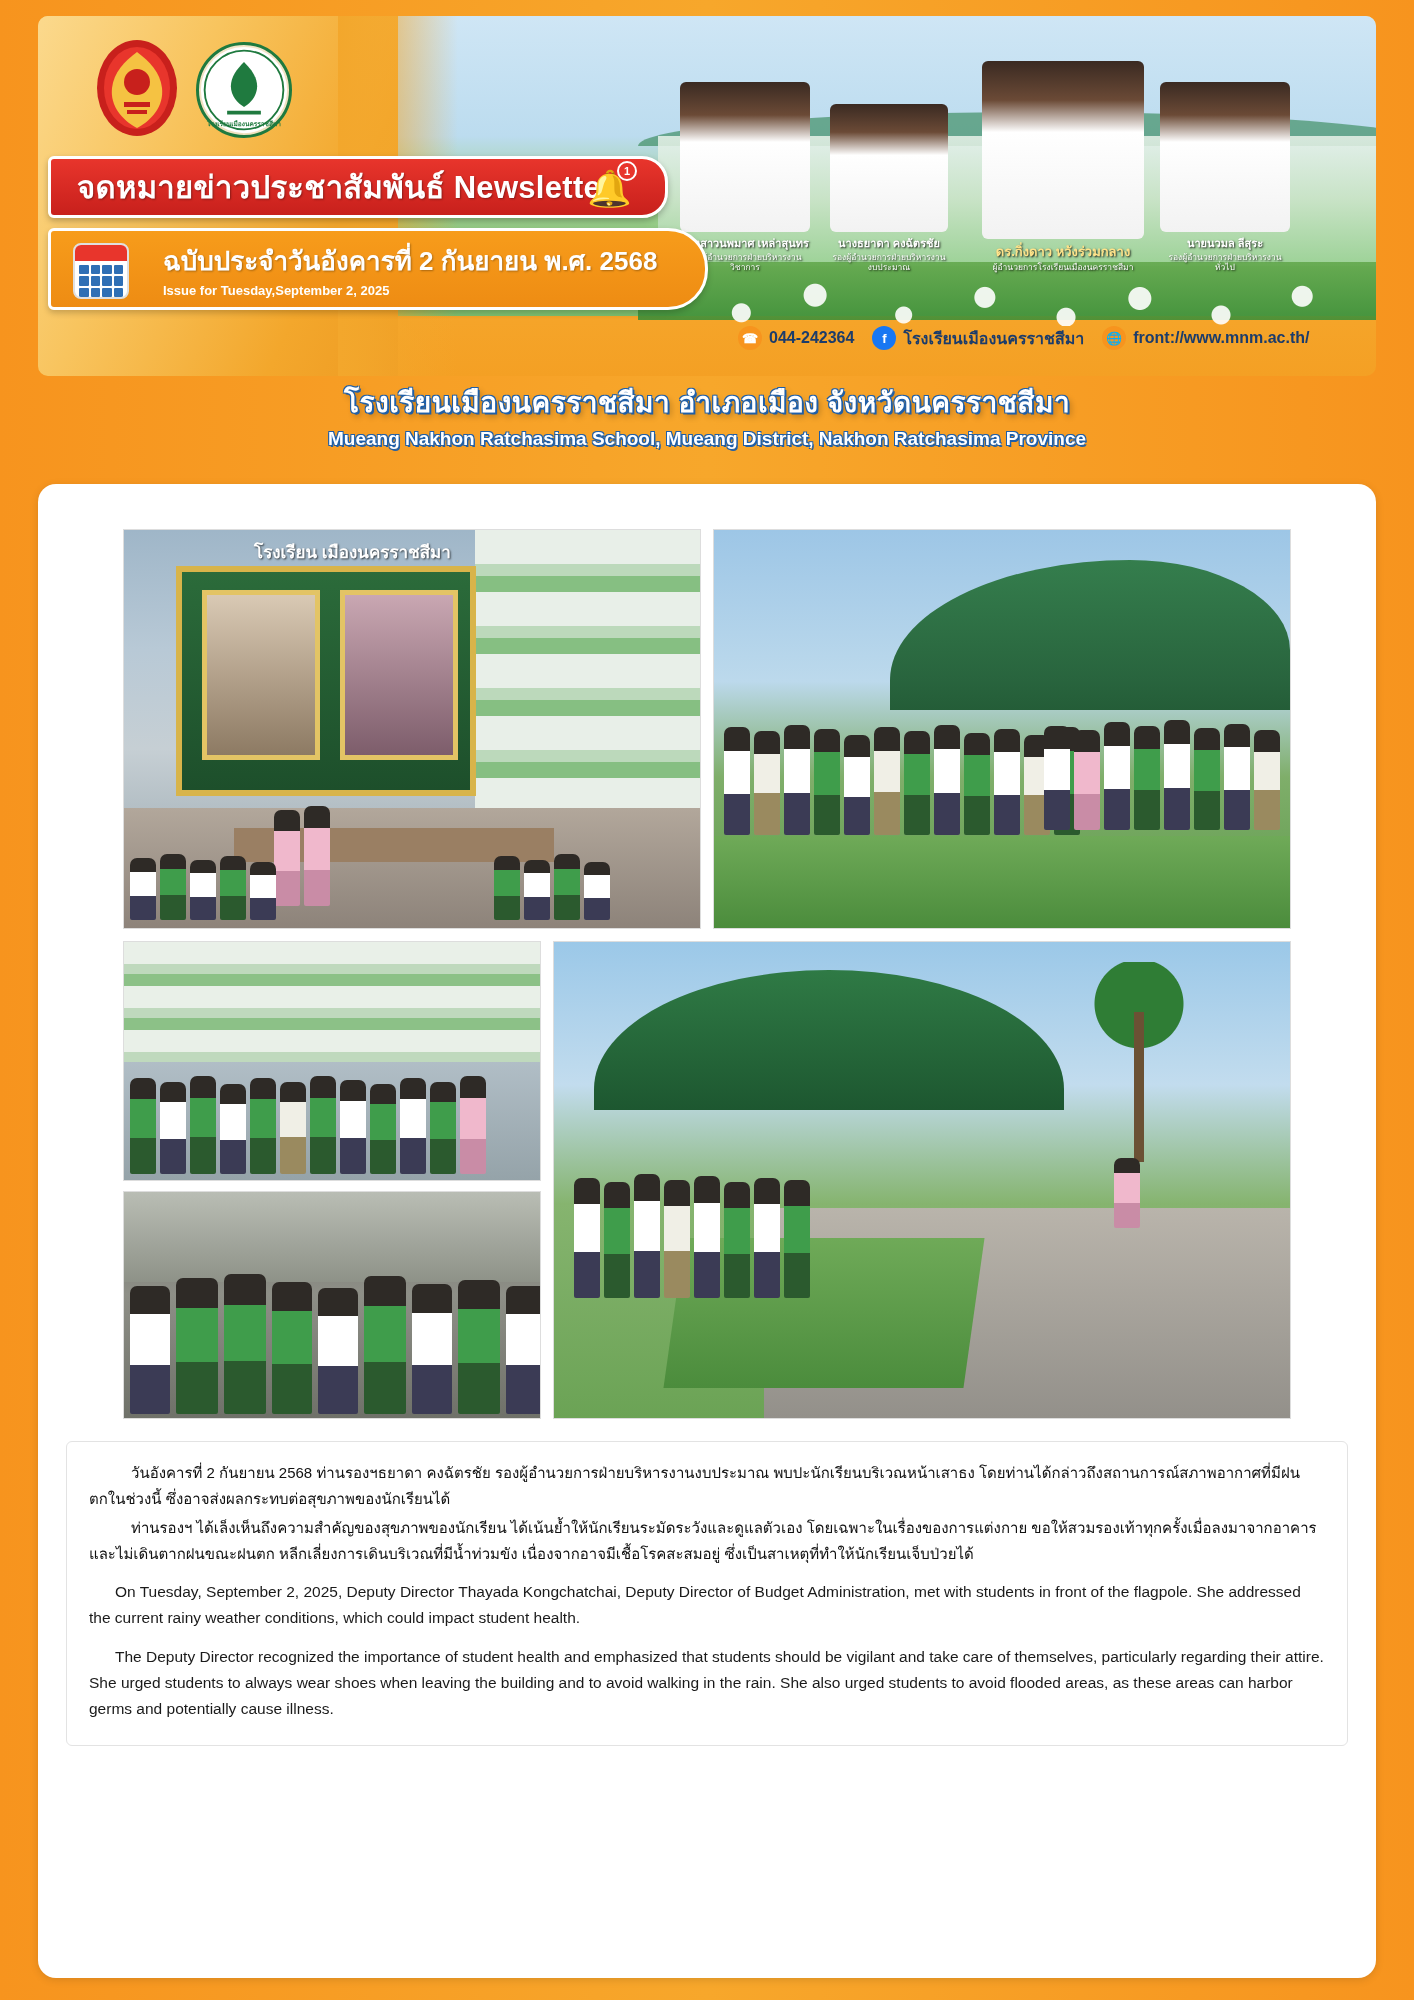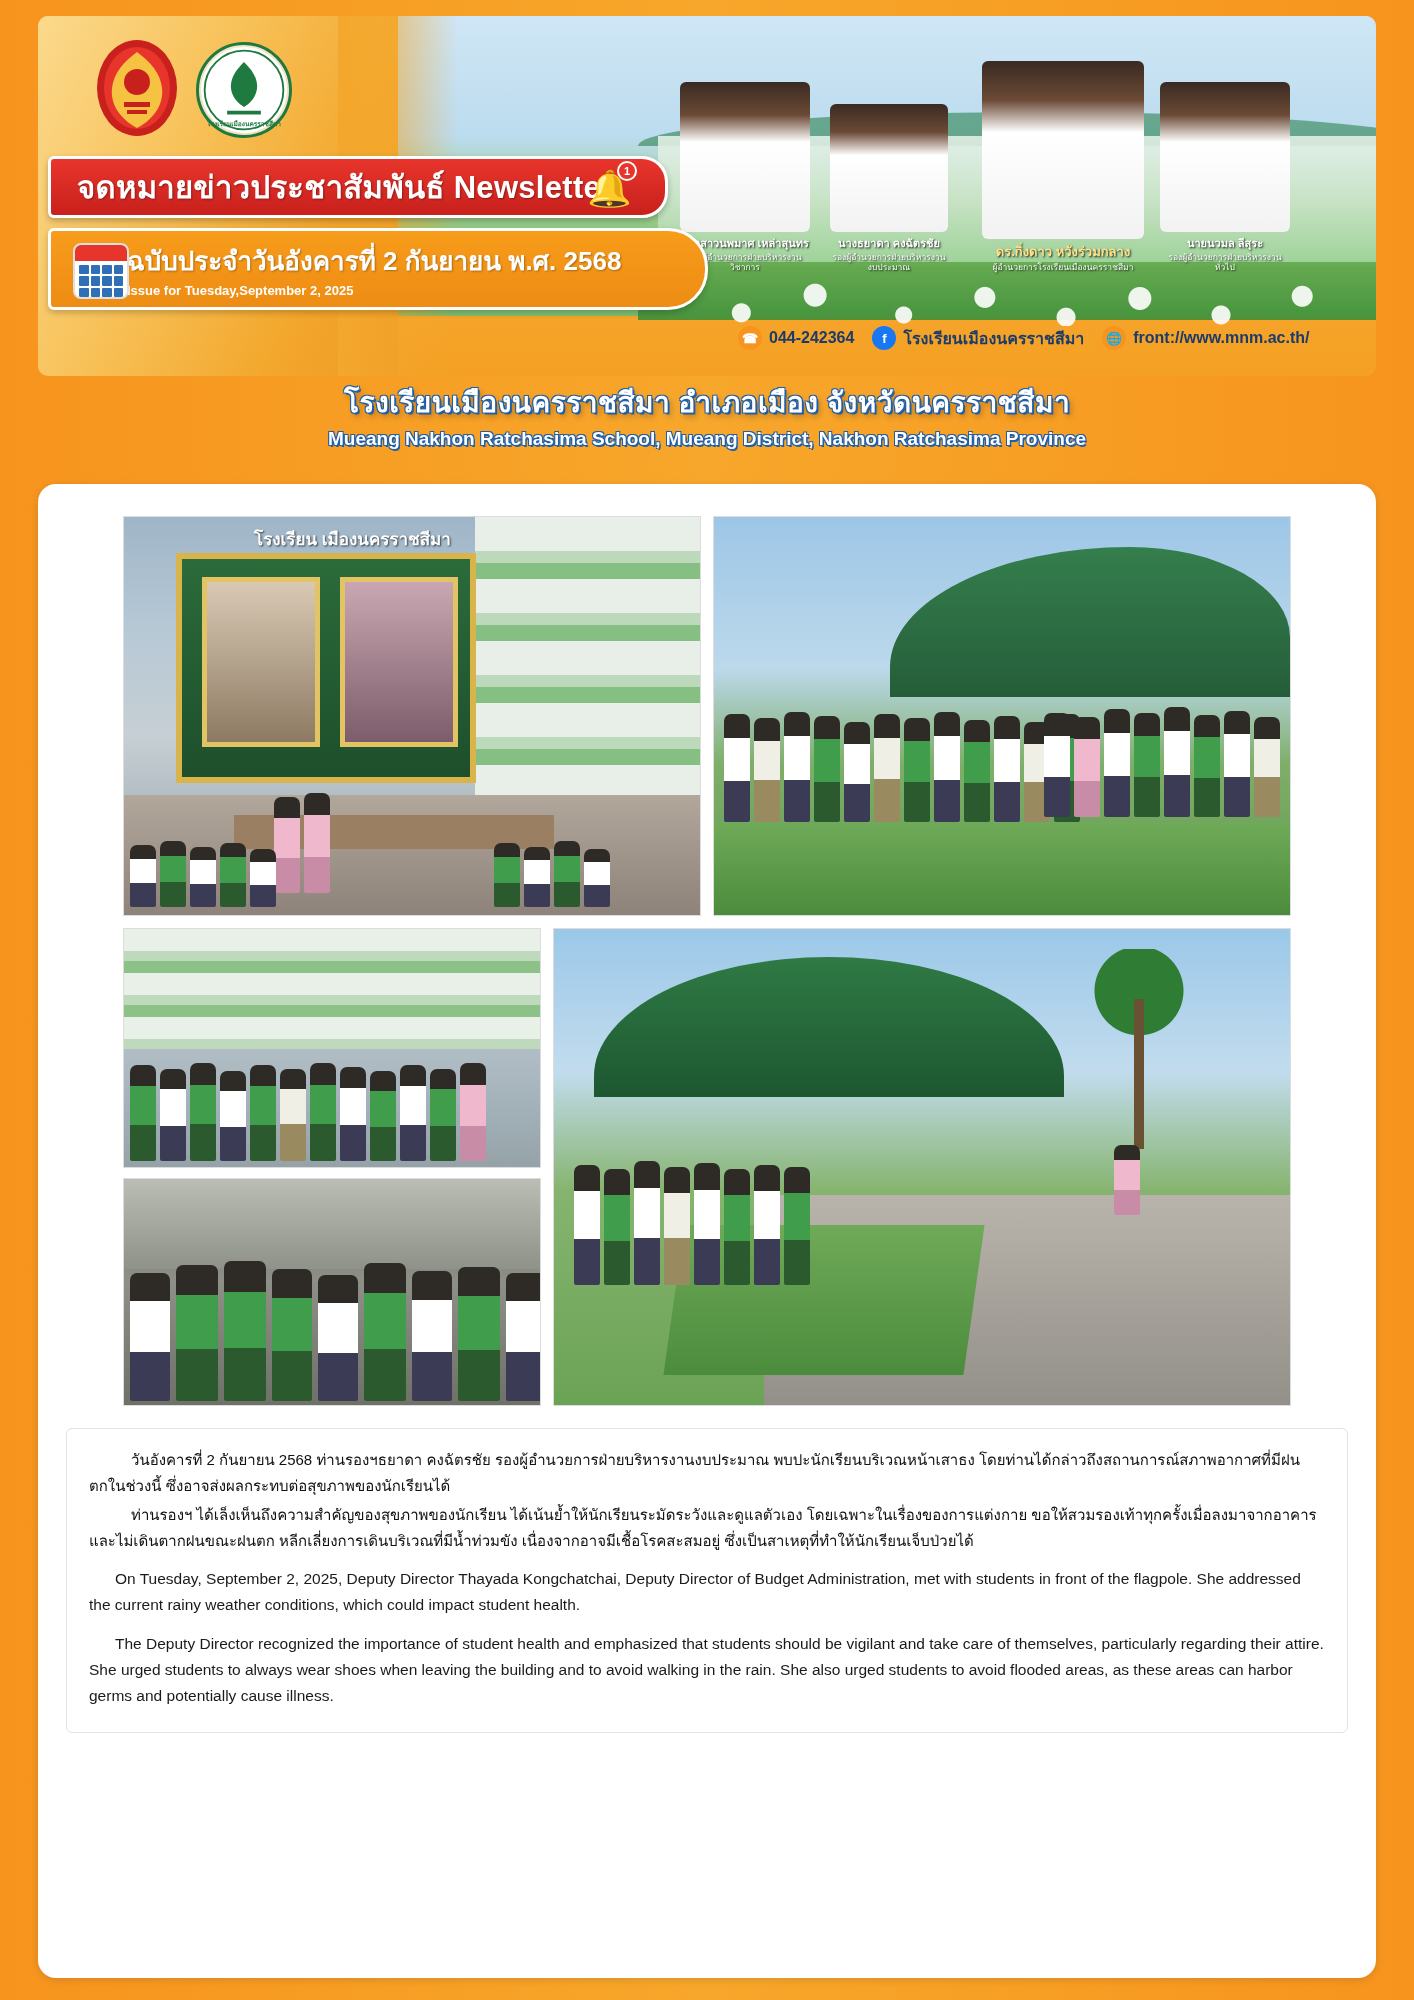--- a/index.html
+++ b/index.html
@@ -105,21 +105,21 @@
     background:#E8352C; color:#fff; border:2px solid #fff; border-radius:50%;
     width:20px; height:20px; font-size:11px; line-height:16px; text-align:center; font-weight:bold;
   }
 
   
   .datebar {
     position:absolute; left: 10px; top: 212px; width: 660px; height: 82px;
     background: linear-gradient(180deg,#F79C1B 0%, #EE8C13 100%);
     border-radius: 6px 40px 40px 6px;
     border:3px solid #fff;
-    display:flex; align-items:center; padding-left: 76px;
+    display:flex; align-items:center; padding-left: 112px;
     box-shadow: 0 3px 6px rgba(0,0,0,.2);
   }
   .cal-icon {
     position:absolute; left: 22px; top: 12px; width: 56px; height: 56px;
     background:#fff; border-radius:8px; overflow:hidden;
     border:2px solid #e0e0e0;
   }
   .cal-icon .cal-top { height:16px; background:#E8352C; }
   .cal-icon .cal-body {
     height: 40px; display:grid; grid-template-columns: repeat(4,1fr); grid-template-rows: repeat(3,1fr);
@@ -182,21 +182,21 @@
     margin-top: 4px;
     font-size: 19px; font-weight: bold; color:#fff;
     text-shadow: 1.5px 1.5px 0 #1f5fa8, -1px -1px 0 #1f5fa8, 1px -1px 0 #1f5fa8, -1px 1px 0 #1f5fa8;
   }
 
   
   .card {
     position:absolute; left: 38px; top: 484px; right: 38px; bottom: 22px;
     background:#fff; border-radius: 18px;
     box-shadow: 0 2px 8px rgba(0,0,0,.12);
-    padding: 8px 28px;
+    padding: 21px 28px;
   }
 
   
   .collage {
     position:relative;
     width: 1168px; height: 890px;
     margin: 24px auto 0 auto;
   }
   .ph { position:absolute; overflow:hidden; border: 1px solid #ddd; }
   .cap-ph { position:absolute; color:#fff; font-size: 12px; text-shadow: 1px 1px 2px rgba(0,0,0,.7); }

